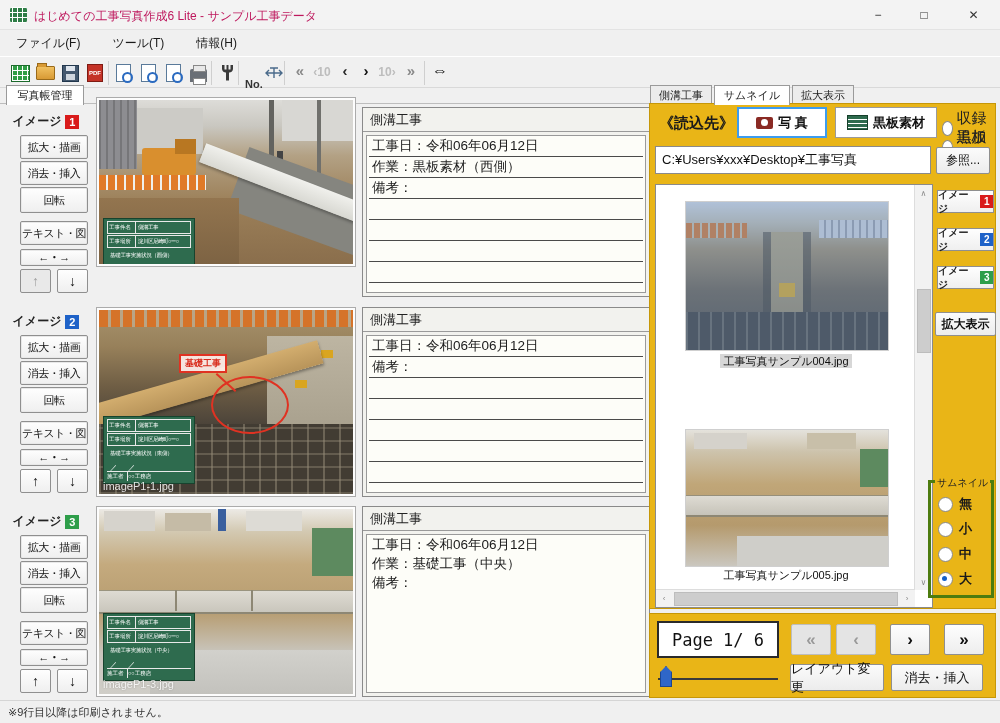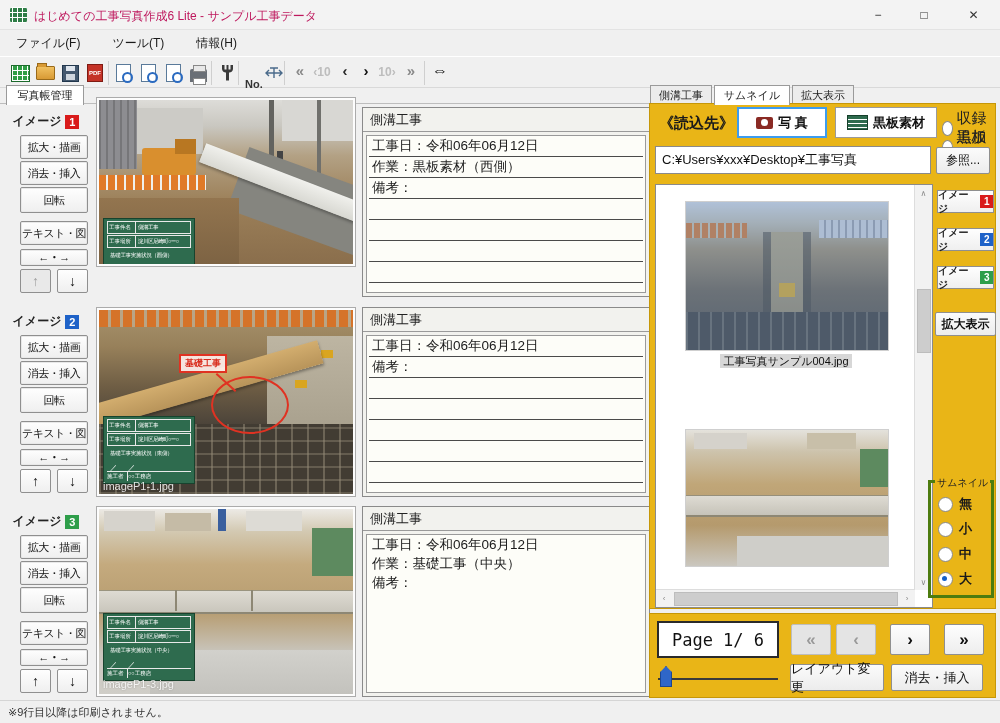--- a/index.html
+++ b/index.html
@@ -411,20 +411,21 @@
   <div class="thumb-img" style="top:244px;height:136px">
     <div class="scene">
       <div class="layer" style="inset:0;background:linear-gradient(180deg,#e4e2dc 0%,#cdc3ac 16%,#c0a678 40%,#b59a6d 70%,#cac7bf 100%)"></div>
       <div class="layer" style="left:4%;top:2%;width:26%;height:12%;background:#d5d2cb"></div>
       <div class="layer" style="left:60%;top:2%;width:24%;height:12%;background:#c8bfa9"></div>
       <div class="layer" style="left:86%;top:14%;width:14%;height:28%;background:#5d8a5f"></div>
       <div class="layer" style="left:0;top:48%;width:100%;height:14%;background:linear-gradient(#dedbd3,#c6c3b9);border-top:1px solid #968f7a;border-bottom:2px solid #8d8774"></div>
       <div class="layer" style="left:25%;bottom:0;width:75%;height:22%;background:#cfcec9"></div>
     </div>
   </div>
+  <div class="thumb-cap" style="top:383px"><span>工事写真サンプル005.jpg</span></div>
 
   <div class="sbar" style="right:0;top:0;width:17px;height:405px;border-left:1px solid #ddd">
     <div class="sbtn" style="left:0;top:0;width:17px;height:16px">∧</div>
     <div class="sthumb" style="left:2px;top:104px;width:12px;height:62px"></div>
     <div class="sbtn" style="left:0;bottom:0;width:17px;height:16px">∨</div>
   </div>
 
   <div class="sbar" style="left:0;bottom:0;width:259px;height:17px;border-top:1px solid #ddd">
     <div class="sbtn" style="left:0;top:0;width:16px;height:17px">‹</div>
     <div class="sthumb" style="left:18px;top:2px;width:222px;height:12px"></div>

